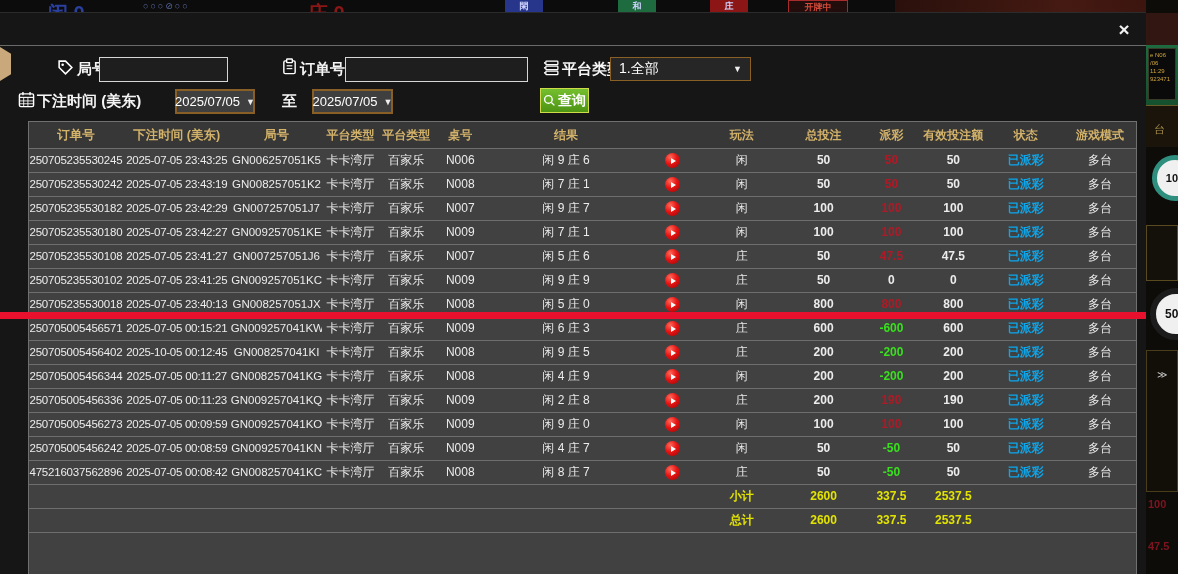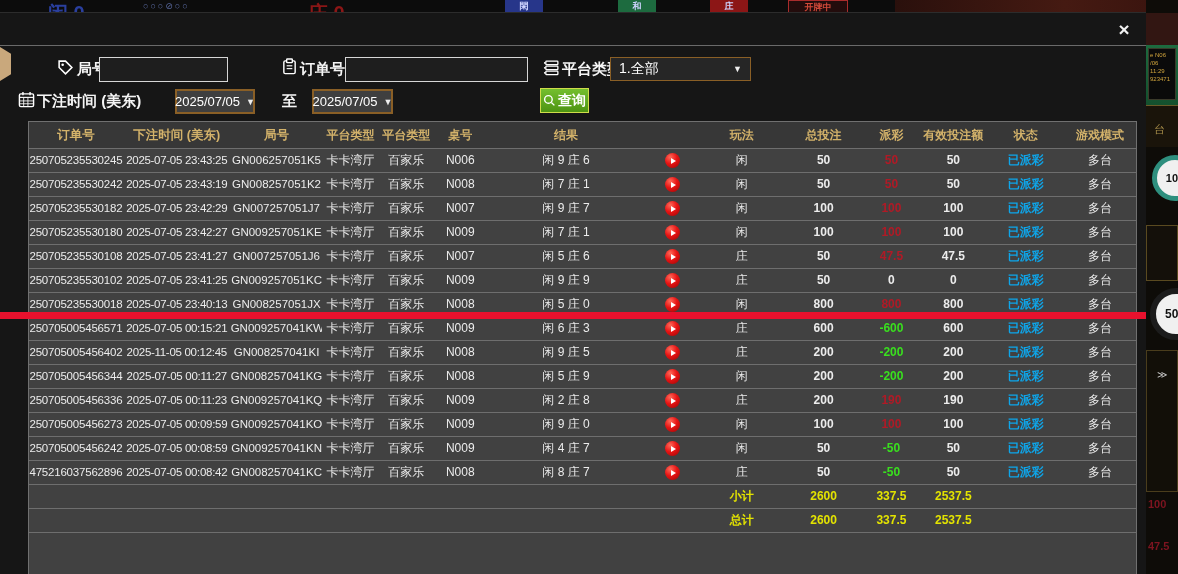--- a/index.html
+++ b/index.html
@@ -352,21 +352,21 @@
           <div class="cell c8">庄</div>
           <div class="cell c9 num">600</div>
           <div class="cell c10 num loss">-600</div>
           <div class="cell c11 num">600</div>
           <div class="cell c12 status">已派彩</div>
           <div class="cell c13">多台</div>
         </div>
 
         <div class="trow">
           <div class="cell c1">250705005456402</div>
-          <div class="cell c2">2025-11-05 00:12:45</div>
+          <div class="cell c2">2025-10-05 00:12:45</div>
           <div class="cell c3">GN008257041KI</div>
           <div class="cell c4">卡卡湾厅</div>
           <div class="cell c5">百家乐</div>
           <div class="cell c6">N008</div>
           <div class="cell c7">
             <span class="res-text">闲 9 庄 5</span>
             <span class="res-btn">
               <button class="play-btn"></button>
             </span>
           </div>
@@ -379,21 +379,21 @@
         </div>
 
         <div class="trow">
           <div class="cell c1">250705005456344</div>
           <div class="cell c2">2025-07-05 00:11:27</div>
           <div class="cell c3">GN008257041KG</div>
           <div class="cell c4">卡卡湾厅</div>
           <div class="cell c5">百家乐</div>
           <div class="cell c6">N008</div>
           <div class="cell c7">
-            <span class="res-text">闲 5 庄 9</span>
+            <span class="res-text">闲 4 庄 9</span>
             <span class="res-btn">
               <button class="play-btn"></button>
             </span>
           </div>
           <div class="cell c8">闲</div>
           <div class="cell c9 num">200</div>
           <div class="cell c10 num loss">-200</div>
           <div class="cell c11 num">200</div>
           <div class="cell c12 status">已派彩</div>
           <div class="cell c13">多台</div>

